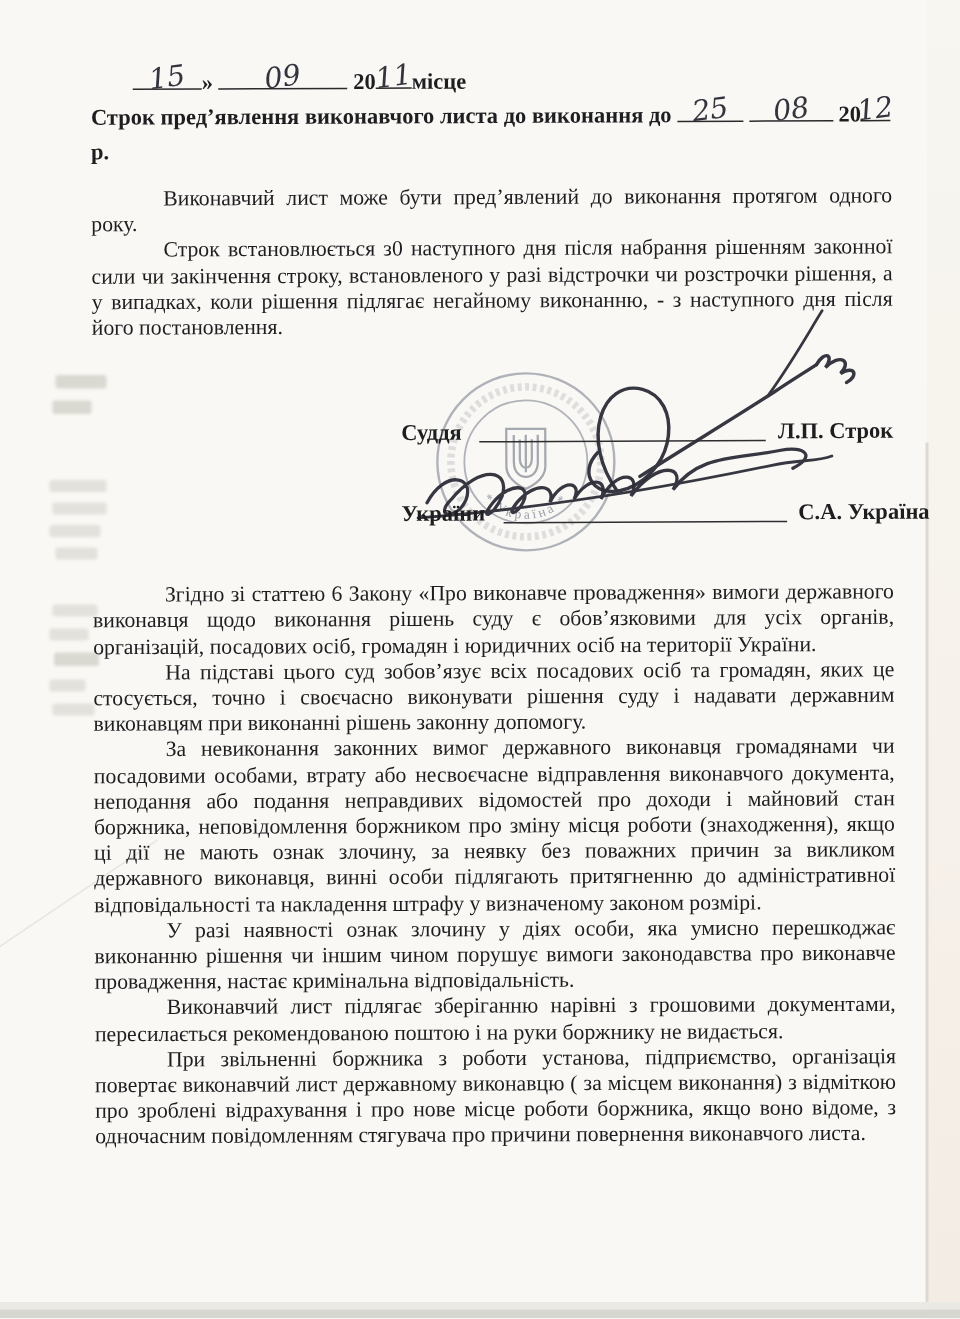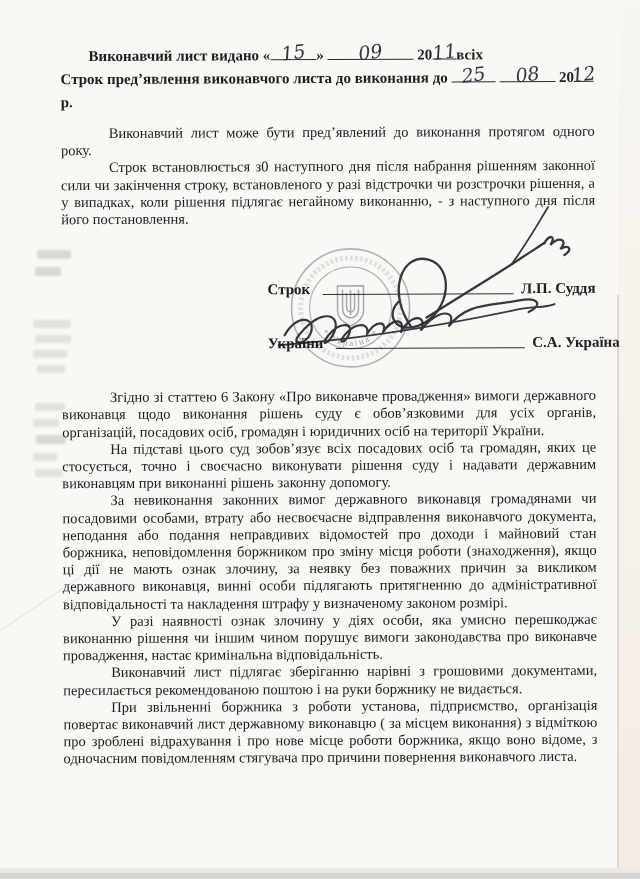--- a/index.html
+++ b/index.html
@@ -73,23 +73,23 @@
     <span style="width:30px;height:8px;margin:0 0 8px 2px"></span>
     <span style="width:26px;height:8px;margin:0 0 8px 0"></span>
     <span class="d" style="width:30px;height:9px;margin:0 0 9px 3px"></span>
     <span style="width:24px;height:8px;margin:0 0 8px 0"></span>
     <span style="width:28px;height:8px;margin:0 0 0 2px"></span>
   </div>
 
   <div class="content">
 
     <div class="hdr">
-      <span>Виконавчий лист видано «</span><span class="blank" style="width:46px"><span class="hw">15</span></span><span>»</span>
+      <span class="blank" style="width:46px"><span class="hw">15</span></span><span>»</span>
       <span class="blank" style="width:86px"><span class="hw">09</span></span>
-      <span>20</span><span class="blank" style="width:24px"><span class="hw">11</span></span><span>всіх</span>
+      <span>20</span><span class="blank" style="width:24px"><span class="hw">11</span></span><span>місце</span>
     </div>
     <div class="hdr2">
       <span>Строк пред’явлення виконавчого листа до виконання до</span>
       <span class="blank" style="width:44px"><span class="hw">25</span></span>
       <span class="blank" style="width:56px"><span class="hw">08</span></span>
       <span>20</span><span class="blank" style="width:20px"><span class="hw">12</span></span><span>р.</span>
     </div>
 
     <div class="body-text top-pars">
       <p>Виконавчий лист може бути пред’явлений до виконання протягом одного року.</p>
@@ -127,23 +127,23 @@
       </svg>
 
       <svg class="sig-svg sig-sec" width="340" height="70" viewBox="0 0 340 70">
         <g fill="none" stroke="#2d2d38" stroke-width="2.2" stroke-linecap="round" opacity="0.95">
           <path d="M8,52 C20,30 40,34 34,50 C28,64 12,62 24,50 C44,26 64,30 58,48 C52,62 42,64 52,52 C64,38 78,40 72,52 C68,60 60,62 68,52 C80,38 94,40 90,52 C98,36 112,38 106,50 C116,34 130,36 124,50 C134,30 152,32 144,48 C162,24 182,28 172,44 C190,20 214,24 244,18 C260,15 268,22 252,30"></path>
           <path d="M2,62 C60,58 140,48 238,28 C256,24 268,26 278,22" stroke-width="1.9"></path>
         </g>
       </svg>
 
       <div class="sigrow row-judge">
-        <span>Строк</span>
+        <span>Суддя</span>
         <span class="sline"></span>
-        <span>Л.П. Суддя</span>
+        <span>Л.П. Строк</span>
       </div>
       <div class="sigrow row-sec">
         <span>України</span>
         <span class="sline"></span>
         <span>С.А. Україна</span>
       </div>
     </div>
 
     <div class="body-text bot-pars">
       <p>Згідно зі статтею 6 Закону «Про виконавче провадження» вимоги державного виконавця щодо виконання рішень суду є обов’язковими для усіх органів, організацій, посадових осіб, громадян і юридичних осіб на території України.</p>

